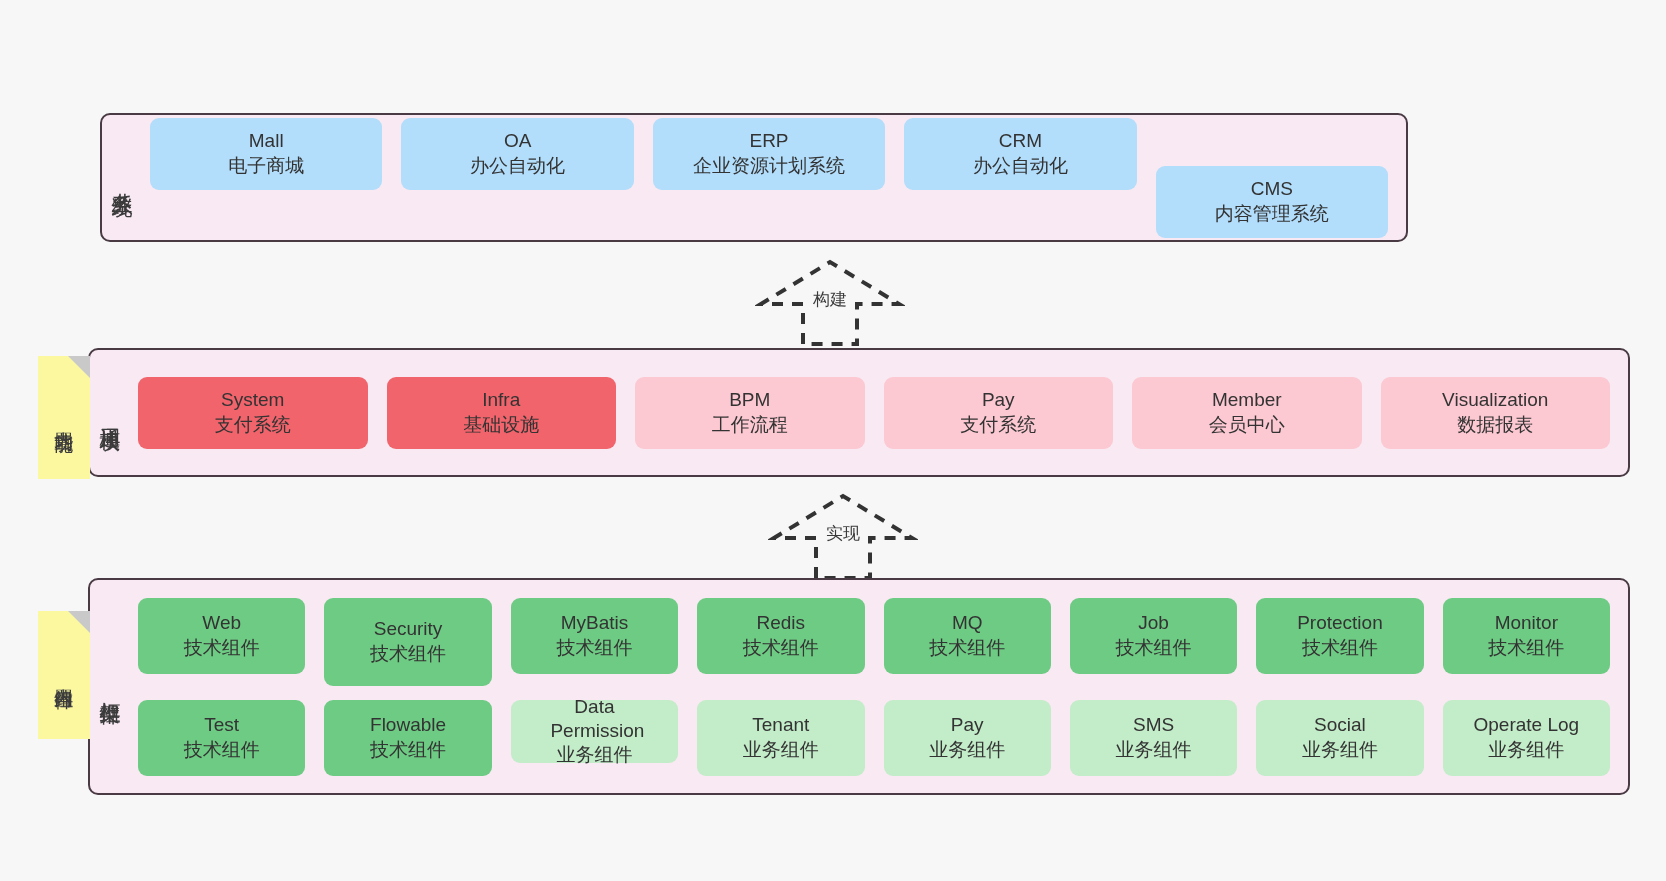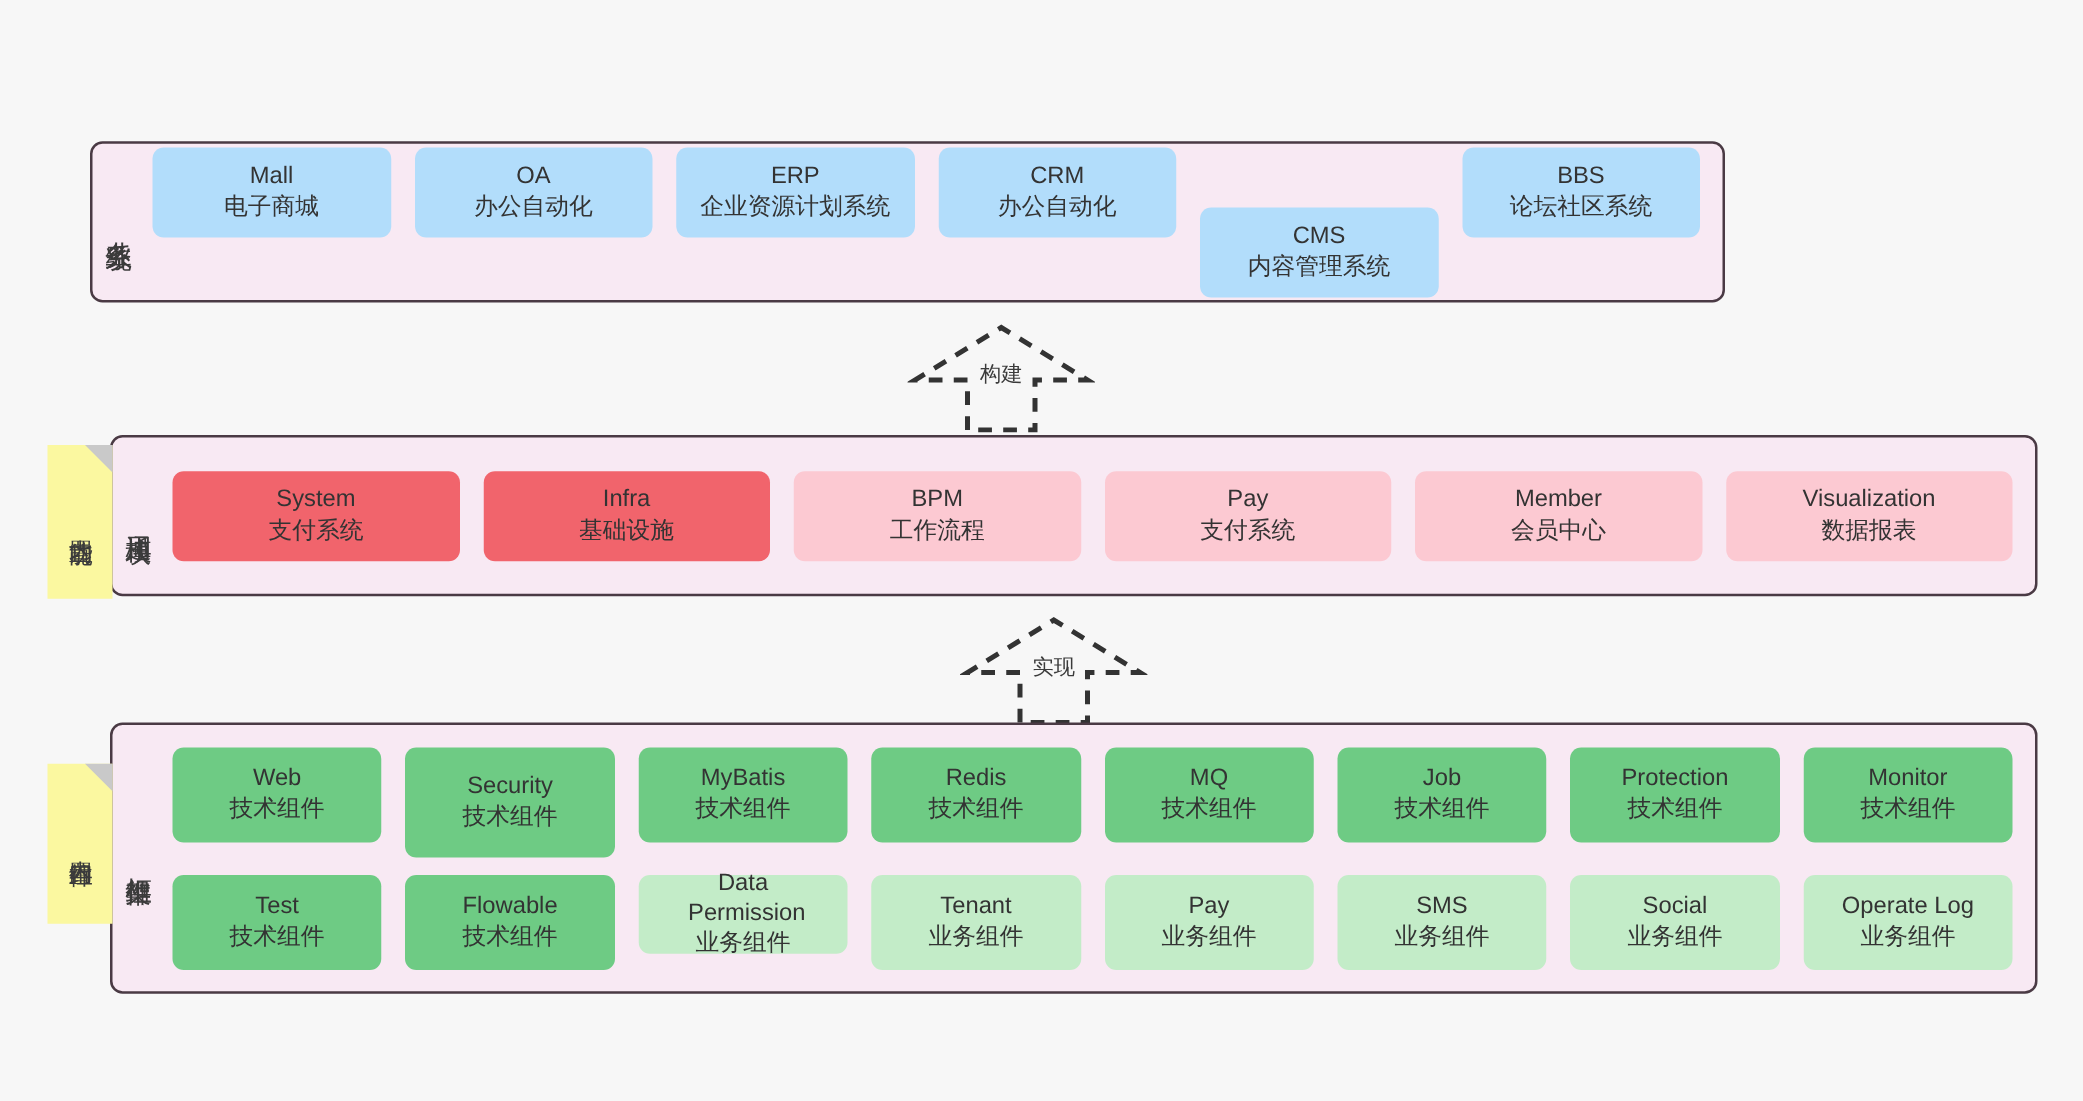--- a/index.html
+++ b/index.html
@@ -134,21 +134,21 @@
     background: transparent;
     white-space: nowrap;
     pointer-events: none;
   }
 </style>
 </head>
 <body>
 
 <div id="canvas">
 
-  <div class="layer" id="layer-business" style="left:72px; top:113px; width:1308px; height:129px;">
+  <div class="layer" id="layer-business" style="left:100px; top:113px; width:1308px; height:129px;">
     <div class="layer-title">业务系统</div>
     <div class="layer-body">
       <div class="row">
         <div class="card c-blue" style="height:72px;">
           <span class="t-en">Mall</span>
           <span class="t-cn">电子商城</span>
         </div>
         <div class="card c-blue" style="height:72px;">
           <span class="t-en">OA</span>
           <span class="t-cn">办公自动化</span>
@@ -158,29 +158,25 @@
           <span class="t-cn">企业资源计划系统</span>
         </div>
         <div class="card c-blue" style="height:72px;">
           <span class="t-en">CRM</span>
           <span class="t-cn">办公自动化</span>
         </div>
         <div class="card c-blue" style="height:72px;margin-top:48px;">
           <span class="t-en">CMS</span>
           <span class="t-cn">内容管理系统</span>
         </div>
-        <div class="card c-blue" style="height:72px;">
-          <span class="t-en">BBS</span>
-          <span class="t-cn">论坛社区系统</span>
-        </div>
       </div>
     </div>
   </div>
 
-  <div class="arrow-wrap" style="left:726px; top:258px; width:150px; height:88px;">
+  <div class="arrow-wrap" style="left:755px; top:258px; width:150px; height:88px;">
     <svg width="150" height="88" viewBox="0 0 150 88">
       <path d="M 48 86 L 48 46 L 6 46 L 75 4 L 144 46 L 102 46 L 102 86 Z" fill="none" stroke="#333333" stroke-width="4" stroke-dasharray="11 9" stroke-linejoin="miter"></path>
     </svg>
     <span class="arrow-label" style="left:58px; top:30px;">构建</span>
   </div>
 
   <div class="sticky" style="left:38px; top:356px; width:52px; height:123px;">
     <span>内置功能</span>
     <span class="fold"></span>
   </div>

